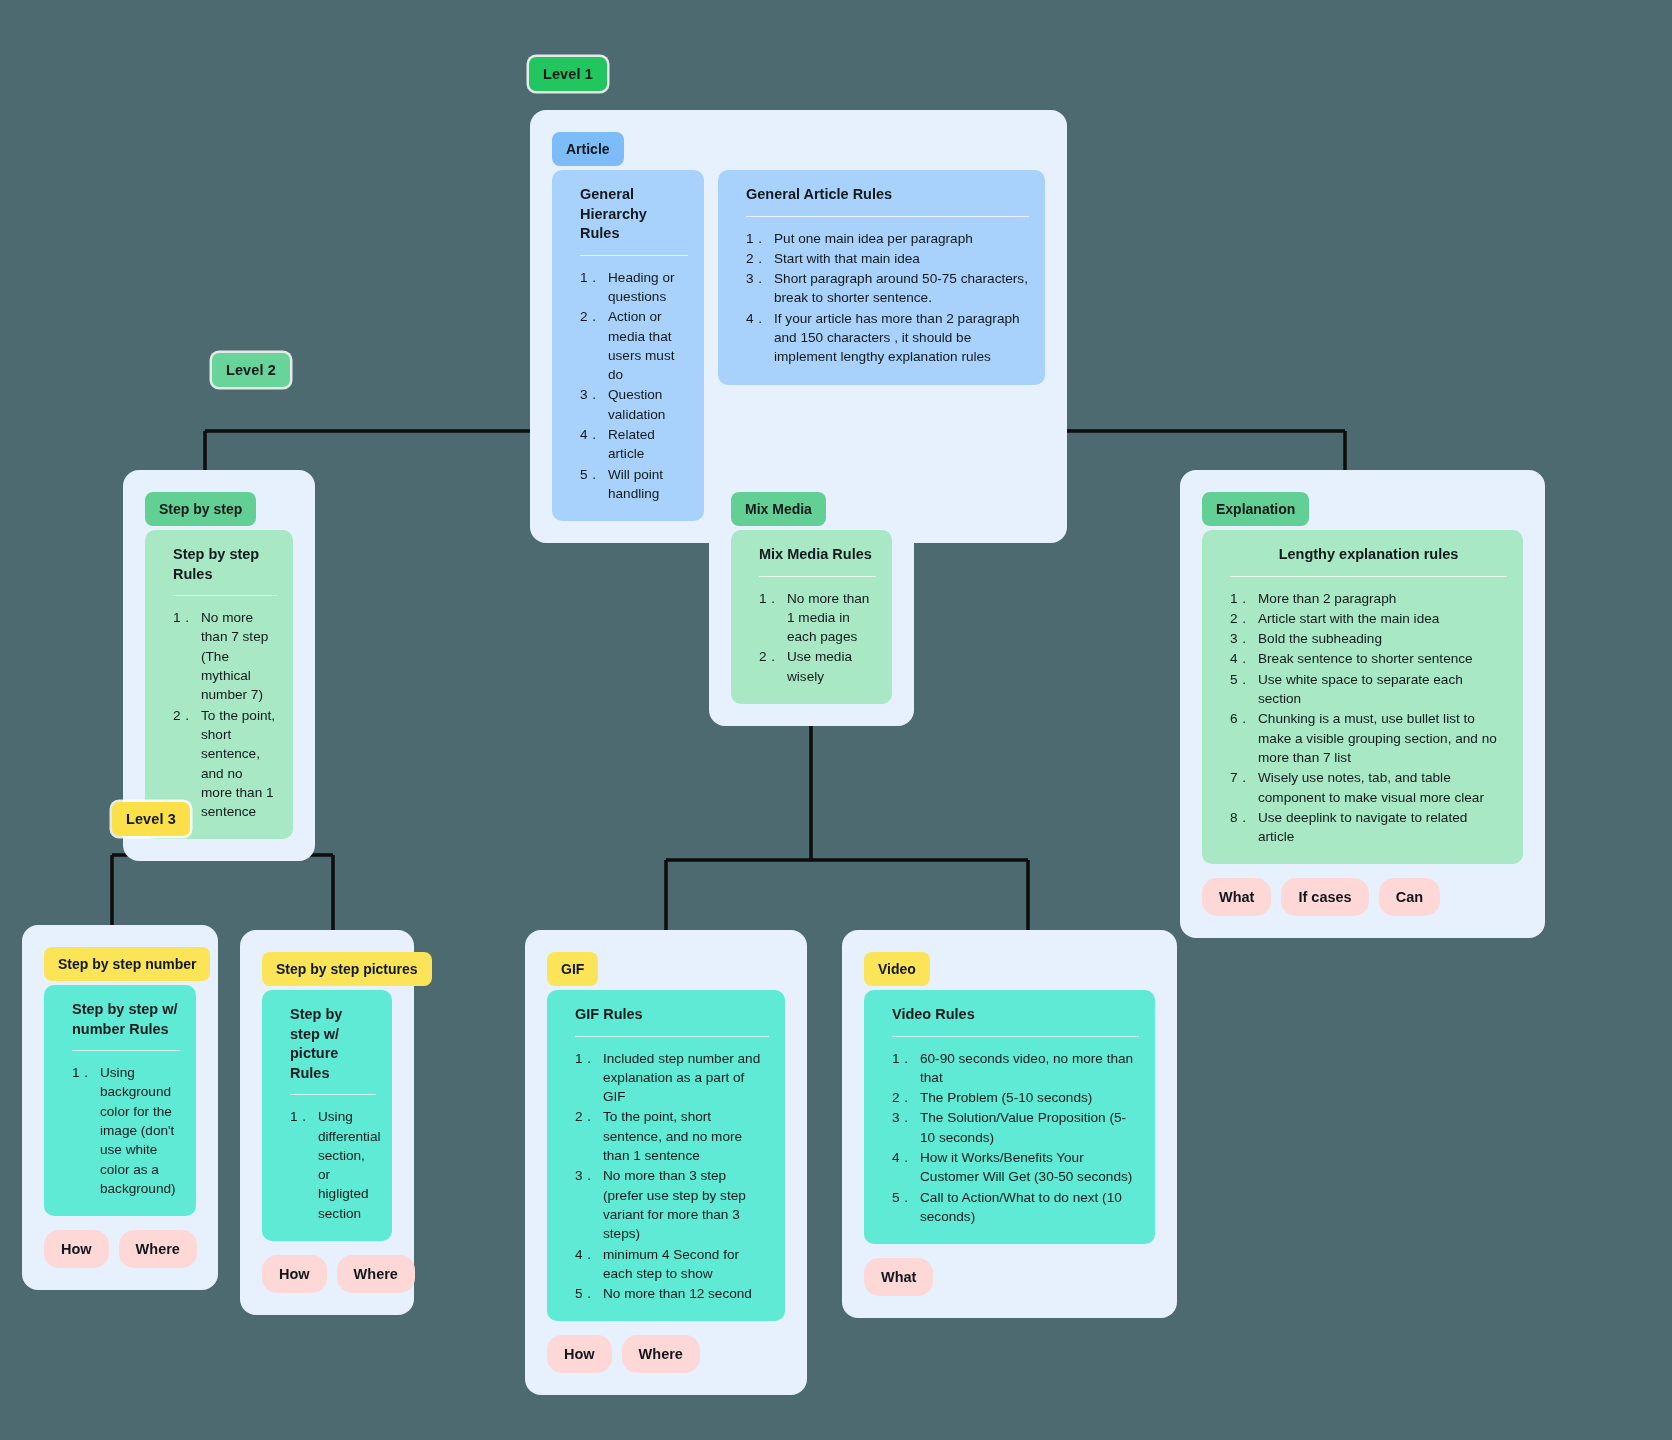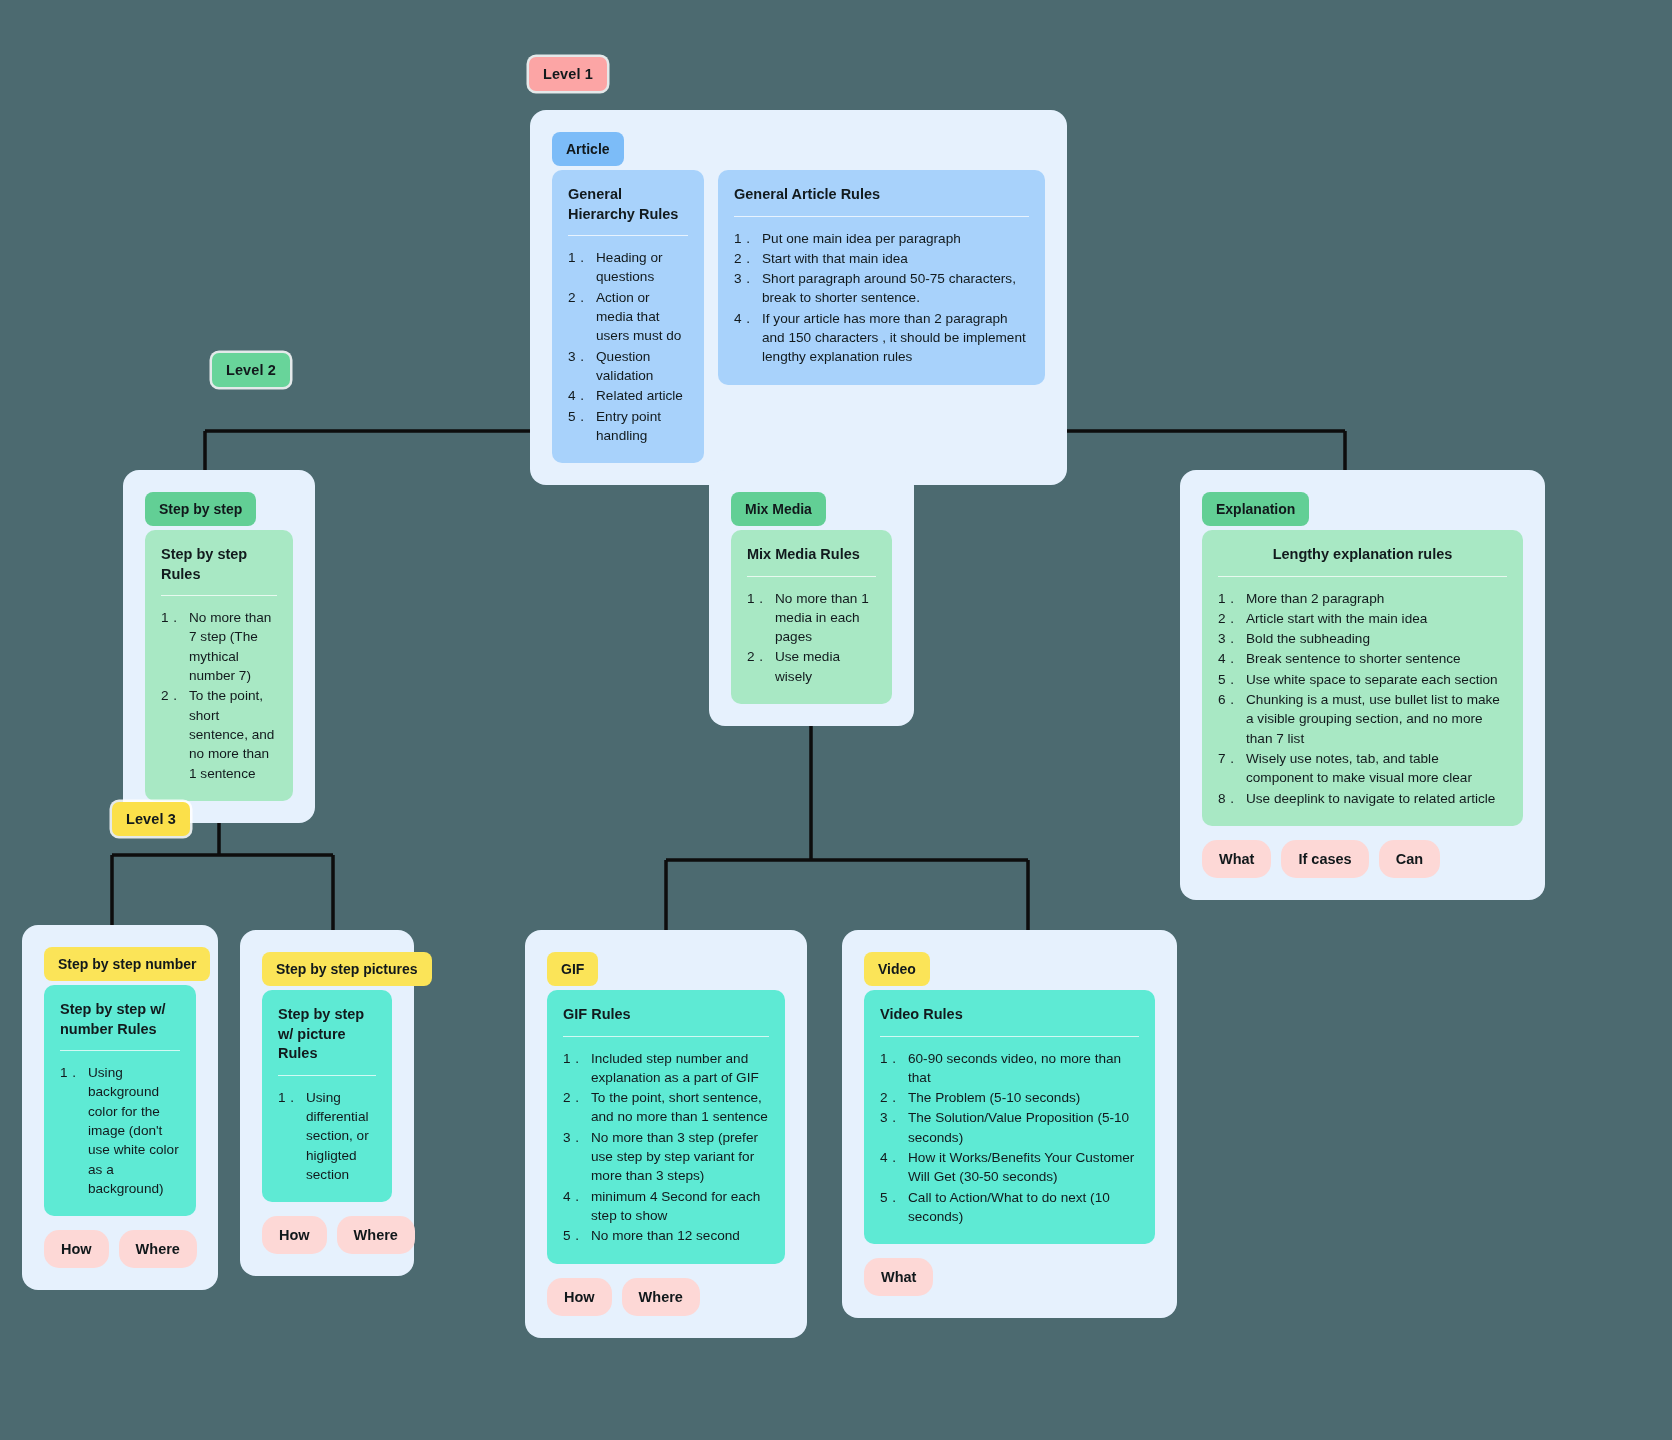--- a/index.html
+++ b/index.html
@@ -17,21 +17,21 @@
   
   .level-tag {
     position: absolute; z-index: 4;
     border-radius: 7px;
     font-size: 14.5px; font-weight: 700; color: #12191c;
     padding: 9px 14px;
     box-shadow: 0 0 0 2.5px rgba(255,255,255,.85);
     letter-spacing: .1px;
     white-space: nowrap;
   }
-  .lv-blue   { background: #fca5a5; }
+  .lv-blue   { background: #22c55e; }
   .lv-green  { background: #68d49a; }
   .lv-yellow { background: #fbe04a; }
 
   
   .card {
     position: absolute; z-index: 3;
     background: #e6f1fd;
     border-radius: 16px;
     padding: 22px 22px 22px 22px;
   }
@@ -45,21 +45,21 @@
     margin-bottom: 4px;
     white-space: nowrap;
   }
   .b-blue   { background: #7cbcf8; }
   .b-green  { background: #62cf95; }
   .b-yellow { background: #fbe458; }
 
   
   .rules {
     border-radius: 10px;
-    padding: 15px 16px 17px 16px;
+    padding: 15px 16px 17px 28px;
   }
   .r-blue   { background: #a8d2fb; }
   .r-green  { background: #a8e8c4; }
   .r-yellow { background: #5eead4; }
 
   .rules-title {
     font-size: 14.5px; font-weight: 700; color: #121a1d;
     line-height: 1.35;
     padding-bottom: 11px;
   }
@@ -149,21 +149,21 @@
     <div class="panels">
 
       <div class="rules r-blue panel-hier">
         <div class="rules-title">General Hierarchy Rules</div>
         <hr>
         <ol class="rules-list">
           <li>Heading or questions</li>
           <li>Action or media that users must do</li>
           <li>Question validation</li>
           <li>Related article</li>
-          <li>Entry point handling</li>
+          <li>Will point handling</li>
         </ol>
       </div>
 
       <div class="rules r-blue panel-art">
         <div class="rules-title">General Article Rules</div>
         <hr>
         <ol class="rules-list">
           <li>Put one main idea per paragraph</li>
           <li>Start with that main idea</li>
           <li>Short paragraph around 50-75 characters, break to shorter sentence.</li>

